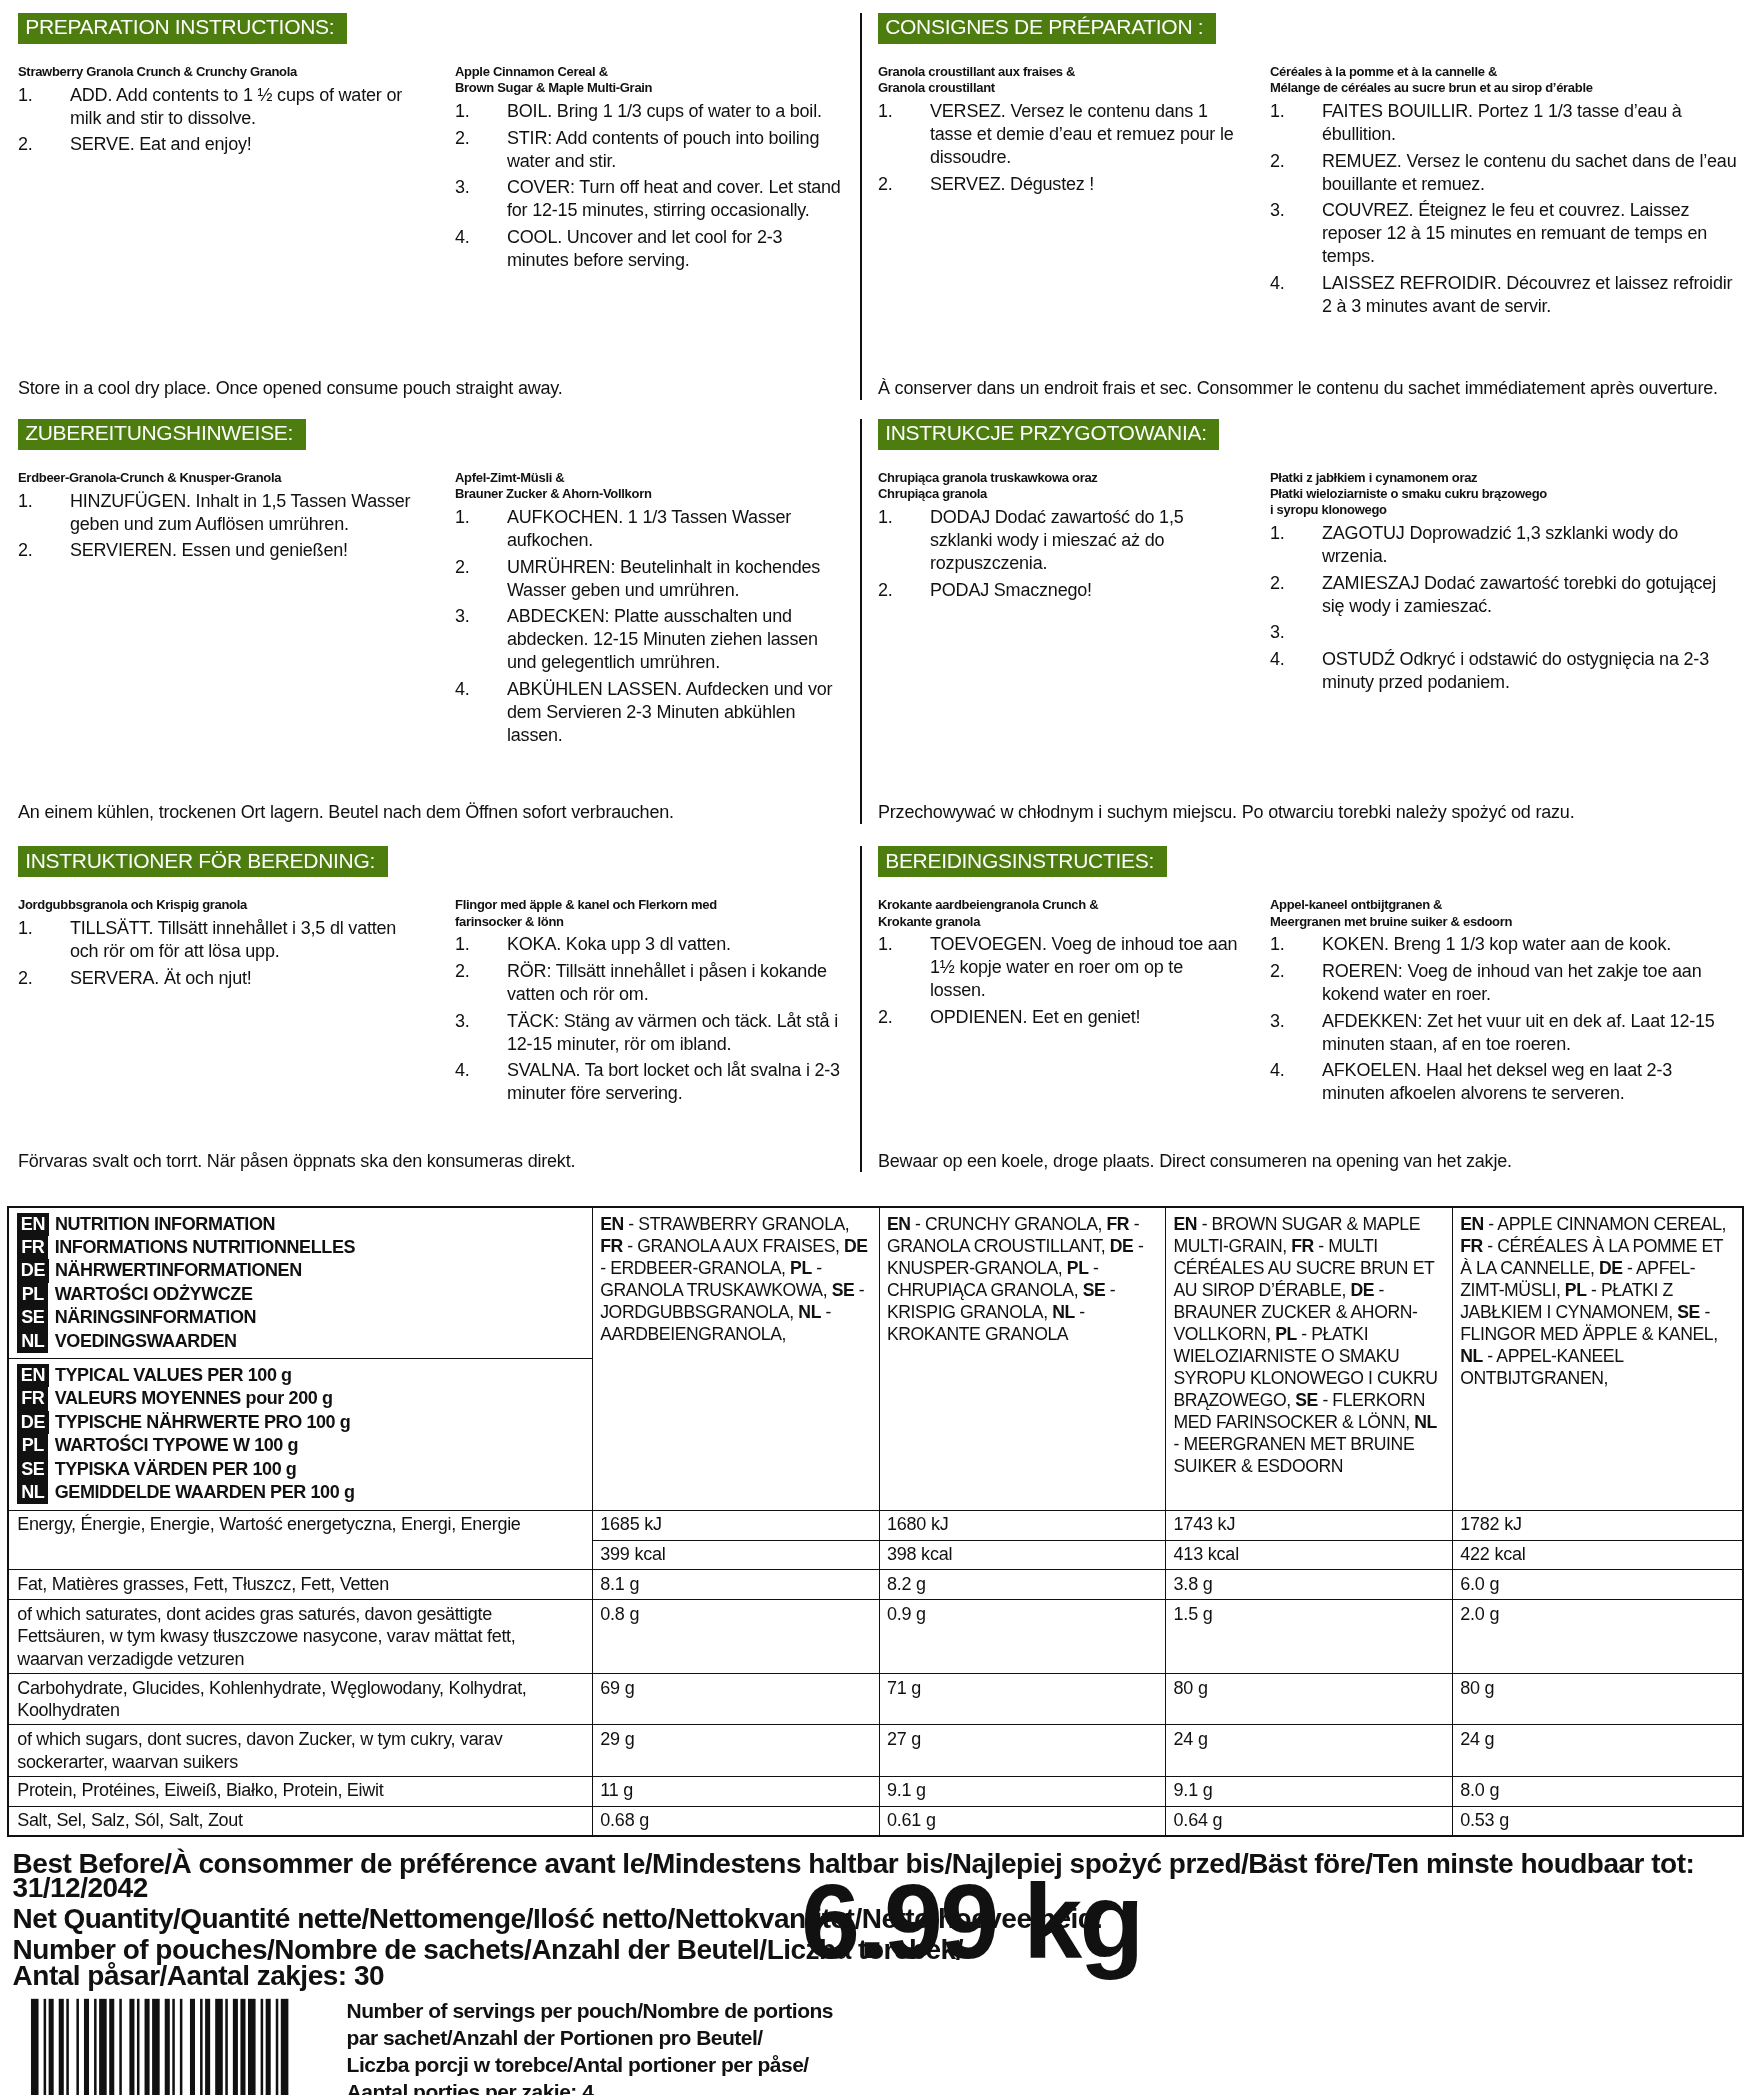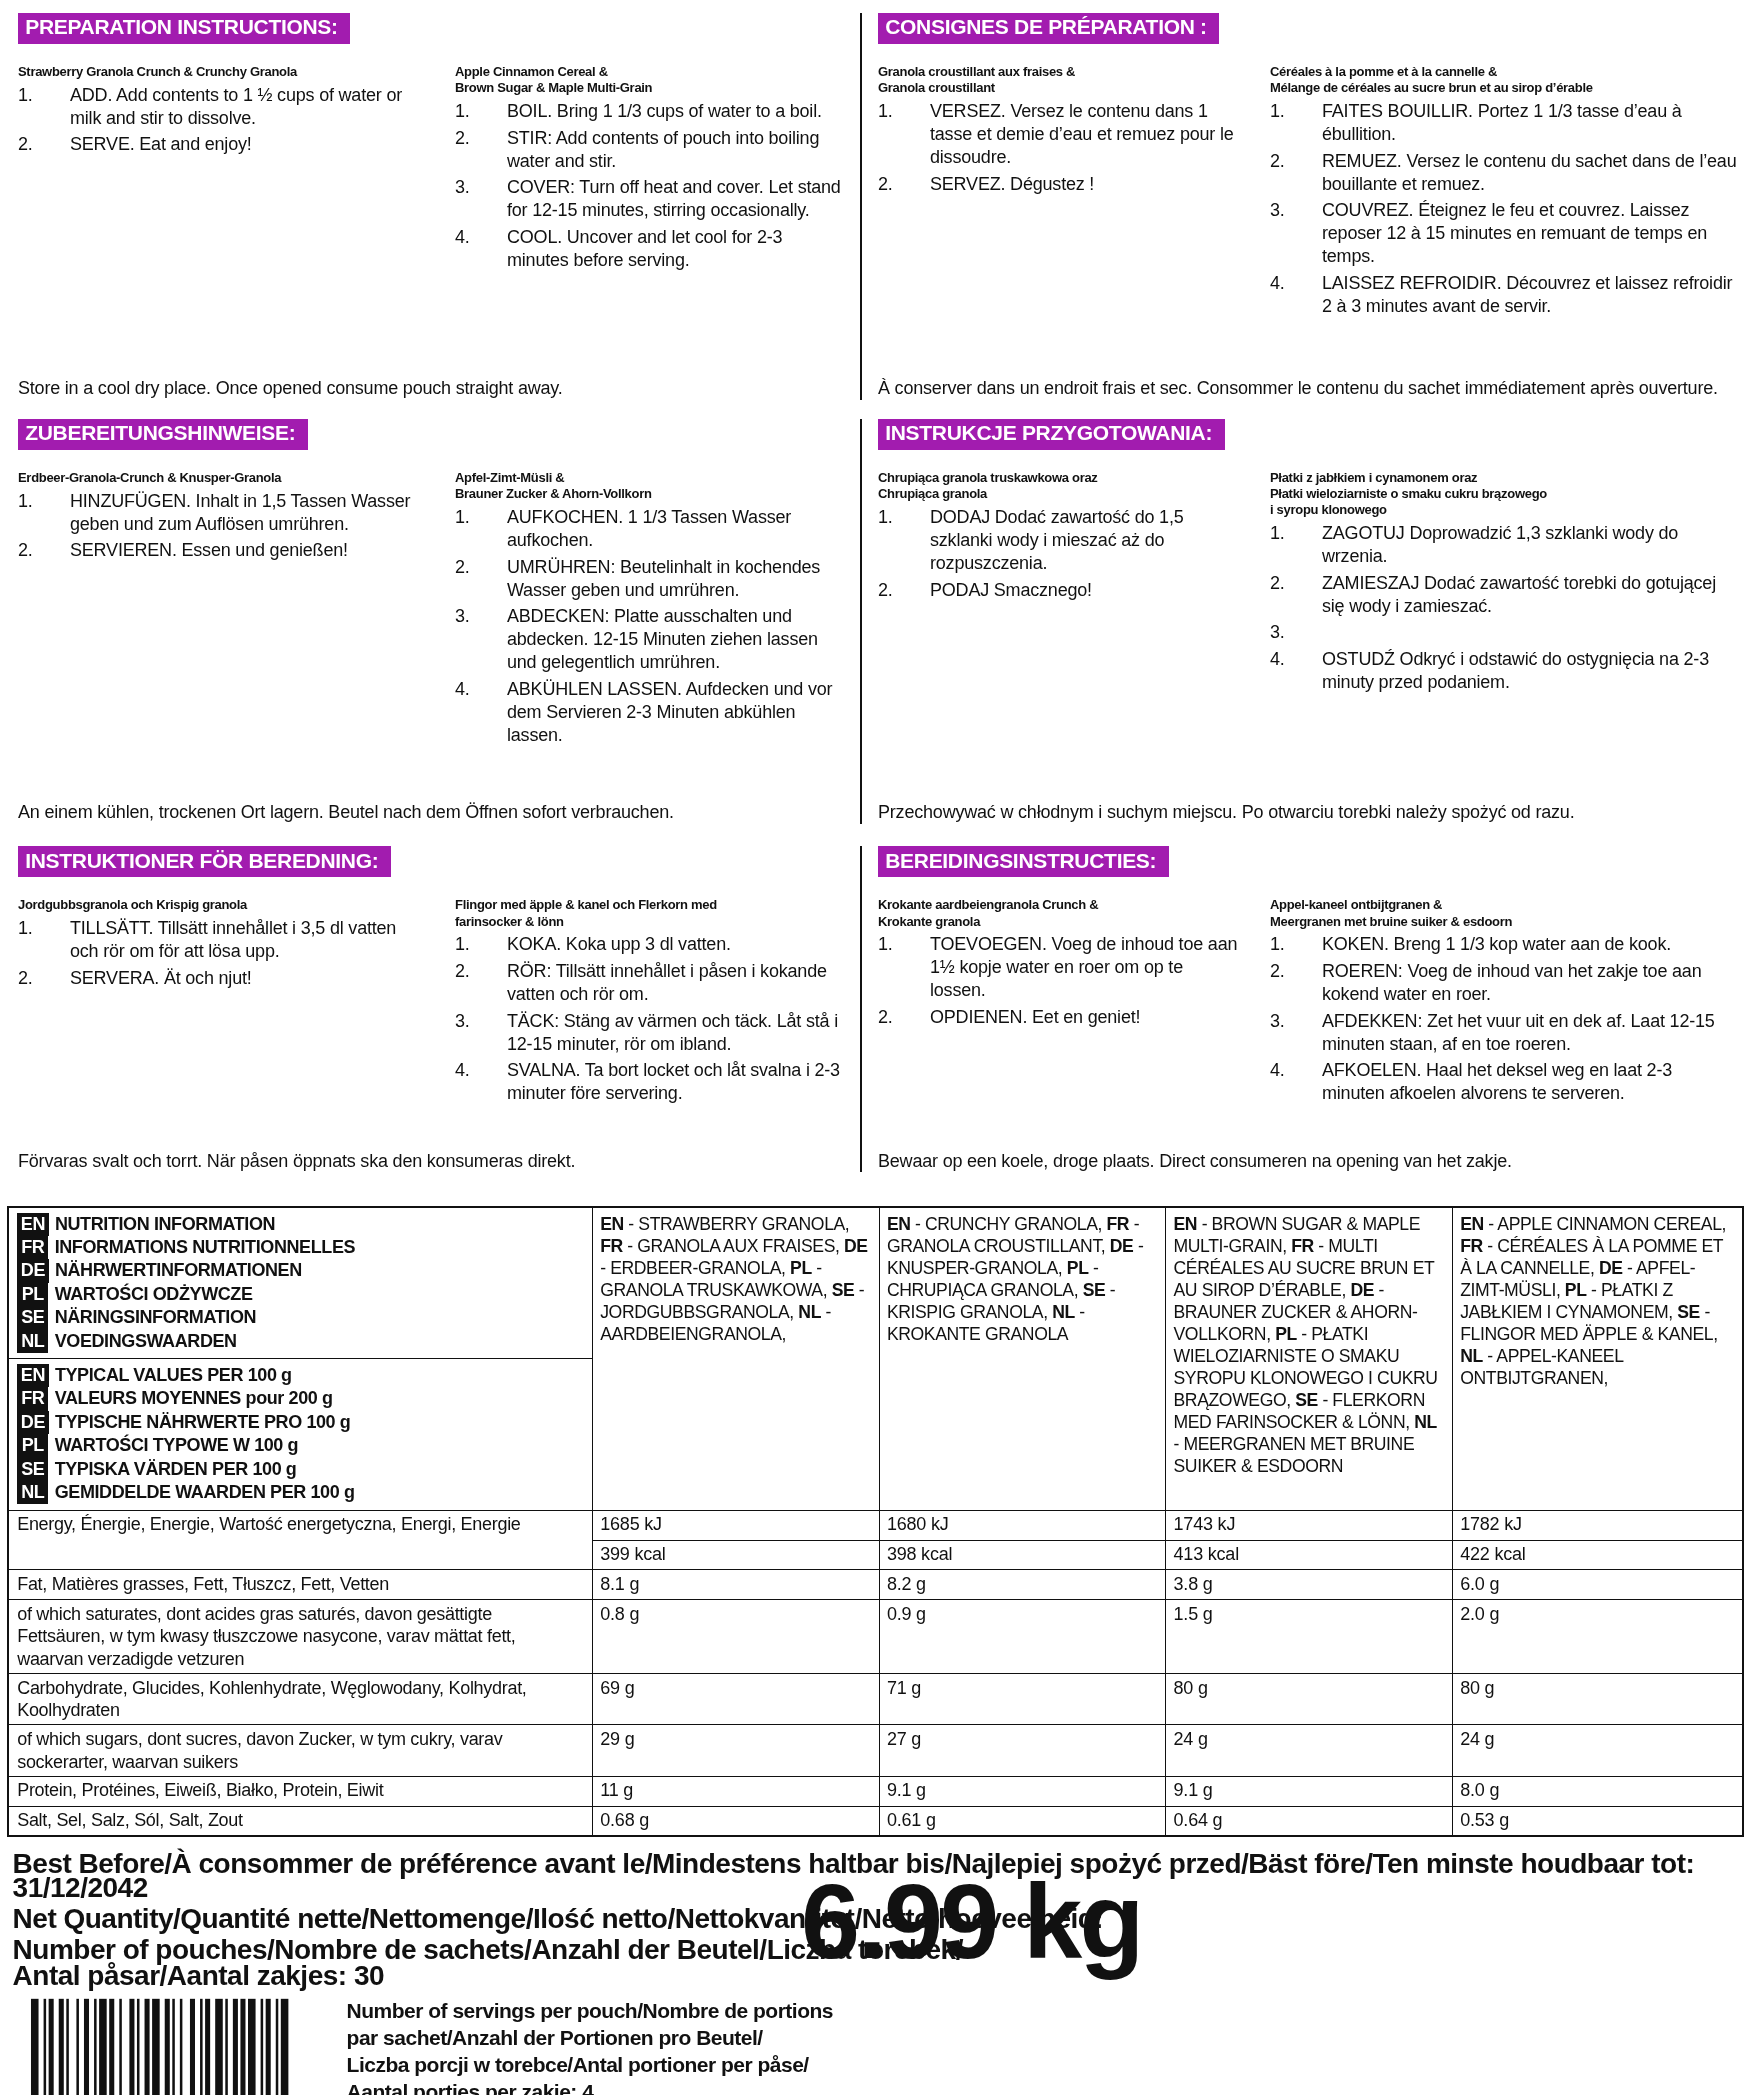--- a/index.html
+++ b/index.html
@@ -8,21 +8,21 @@
     width:1752px;height:2095px;background:#ffffff;color:#111;
     font-family:"Liberation Sans",sans-serif;position:relative;overflow:hidden;
     letter-spacing:-0.2px;
   }
   .band{display:grid;grid-template-columns:860px 1fr;}
   .half{display:flex;flex-direction:column;padding:0 12.6px 0 18px;}
   .half.right{border-left:2.7px solid #111;padding-left:16px;}
   .band1{height:387px;margin-top:12.6px;}
   .band2{height:405px;margin-top:19px;}
   .band3{height:326px;margin-top:22.5px;}
-  .sec-header{align-self:flex-start;background:#a21caf;color:#fff;font-weight:700;
+  .sec-header{align-self:flex-start;background:#4d7c0f;color:#fff;font-weight:400;
     font-size:21px;letter-spacing:-0.3px;padding:2.7px 12.6px 4.5px 7.2px;text-align:center;}
   .cols{display:grid;margin-top:20px;}
   .half.left  .cols{grid-template-columns:410px 1fr;gap:27px;}
   .half.right .cols{grid-template-columns:360px 1fr;gap:32px;}
   .ptitle{font-size:13px;font-weight:700;margin:0 0 3.6px 0;white-space:pre-line;
     line-height:1.25;letter-spacing:-0.3px;}
   .step{display:grid;grid-template-columns:52px 1fr;font-size:18px;line-height:1.28;
     margin-bottom:3.6px;}
   .step .num{font-weight:400;}
   .storage{margin:auto 0 0 0;font-size:18px;line-height:1.2;}

